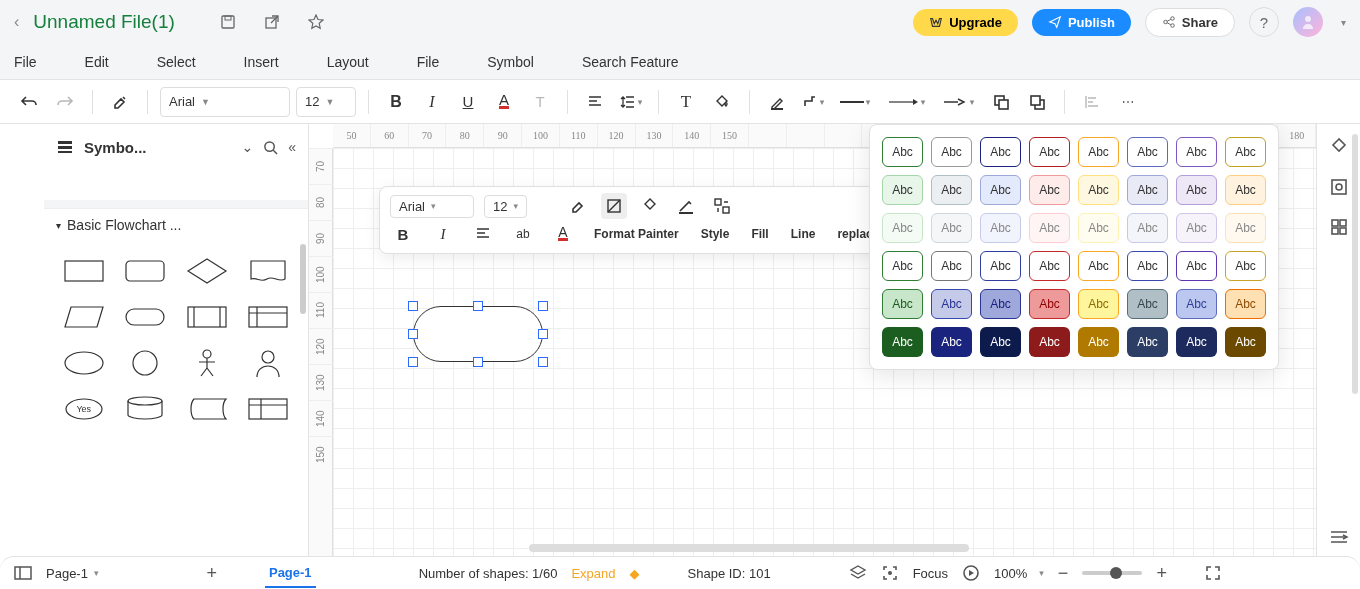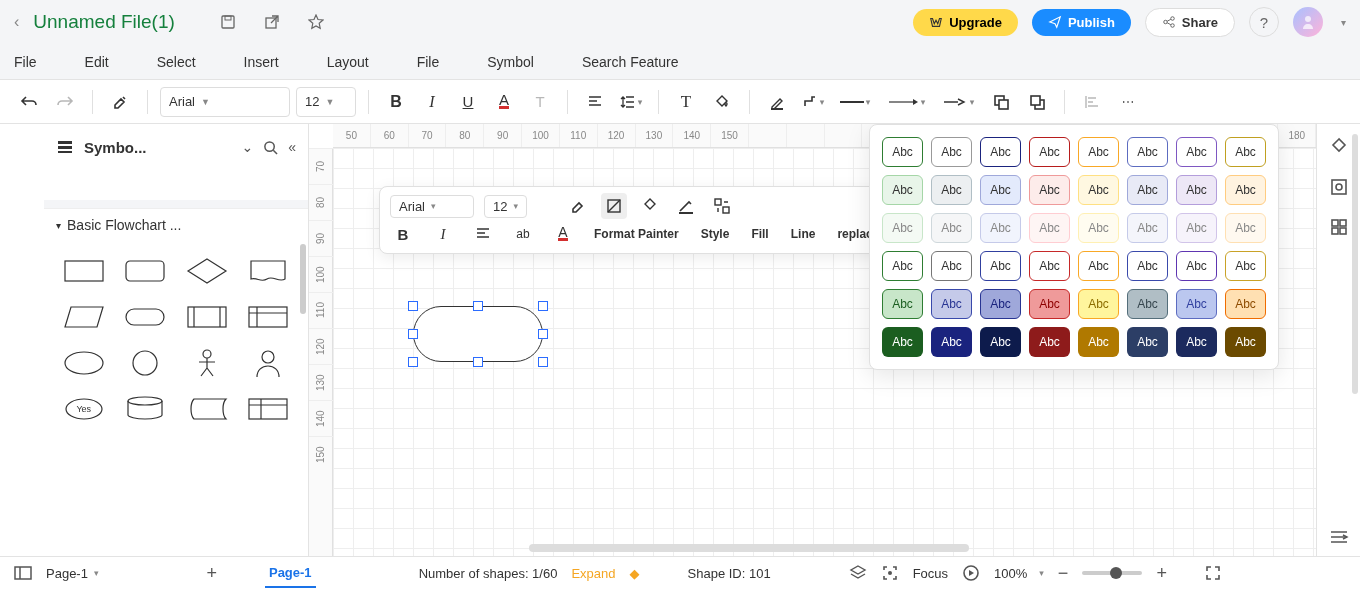--- a/index.html
+++ b/index.html
@@ -38,21 +38,21 @@
 .lp-head .sym-title { font-weight:700; font-size:15px; flex:1; }
 .lp-head .ic { cursor:pointer; color:#555; font-size:14px; }
 .lp-section { padding:8px 12px; border-top:1px solid #eee; }
 .lp-section-h { font-size:14px; color:#333; display:flex; align-items:center; gap:6px; }
 .shapes-grid { display:grid; grid-template-columns: repeat(4, 1fr); gap:6px; padding:10px 12px; }
 .shape-cell { height:40px; border:0; display:flex; align-items:center; justify-content:center; cursor:pointer; }
 .shape-cell svg { width:46px; height:32px; stroke:#333; stroke-width:1.2; fill:none; }
 .lp-scroll-thumb { position:absolute; right:2px; top:120px; width:6px; height:70px; background:#ccc; border-radius:3px; }
 
 .canvas-wrap { flex:1; position:relative; background:#fff; overflow:hidden; }
-.ruler-h { position:absolute; top:0; left:24px; right:0; height:24px; background:#fafafa; border-bottom:1px solid #e0e0e0; display:flex; font-size:10px; color:#888; }
+.ruler-h { position:absolute; top:0; left:24px; right:0; height:24px; background:#fafafa; border-bottom:1px solid #e0e0e0; display:flex; font-size:10px; color:#888;font-family:Liberation Serif, serif; }
 .ruler-h div { width:48px; text-align:center; line-height:24px; border-right:1px solid #eee; }
 .ruler-v { position:absolute; top:24px; left:0; width:24px; bottom:0; background:#fafafa; border-right:1px solid #e0e0e0; font-size:10px; color:#888; }
 .ruler-v div { height:36px; writing-mode:vertical-rl; text-align:center; transform:rotate(180deg); border-bottom:1px solid #eee; line-height:24px; }
 .canvas { position:absolute; top:24px; left:24px; right:0; bottom:0; background-image: linear-gradient(#eee 1px, transparent 1px), linear-gradient(90deg, #eee 1px, transparent 1px); background-size: 20px 20px; }
 .shape-selected { position:absolute; top:158px; left:80px; width:130px; height:56px; }
 .shape-selected .term { width:100%; height:100%; border:1.5px solid #333; border-radius:28px; background:#fff; }
 .sel-handle { position:absolute; width:10px; height:10px; background:#fff; border:1.5px solid #2b6cff; }
 .sh-tl{top:-5px;left:-5px;} .sh-tm{top:-5px;left:calc(50% - 5px);} .sh-tr{top:-5px;right:-5px;}
 .sh-ml{top:calc(50% - 5px);left:-5px;} .sh-mr{top:calc(50% - 5px);right:-5px;}
 .sh-bl{bottom:-5px;left:-5px;} .sh-bm{bottom:-5px;left:calc(50% - 5px);} .sh-br{bottom:-5px;right:-5px;}
@@ -71,21 +71,21 @@
 .swatch.dark { color:#fff; border:none; }
 
 .canvas-hscroll { position:absolute; bottom:4px; left:220px; width:440px; height:8px; background:#ddd; border-radius:4px; }
 
 .right-rail { width:44px; border-left:1px solid #e3e3e3; background:#fff; display:flex; flex-direction:column; align-items:center; padding-top:12px; gap:18px; position:relative; }
 .right-rail .ric { width:22px; height:22px; color:#555; cursor:pointer; display:flex; align-items:center; justify-content:center; }
 .rr-scroll { position:absolute; right:2px; top:10px; width:6px; height:260px; background:#ddd; border-radius:3px; }
 .rr-expand { position:absolute; bottom:8px; }
 
 
-.statusbar { height:33px; border-top:1px solid #e3e3e3; display:flex; align-items:center; padding:0 14px; gap:14px; font-size:13px; background:#fff; }
+.statusbar { height:33px; border-top:1px solid #e3e3e3; display:flex; align-items:center; padding:0 14px; gap:14px; font-size:13px; background:#fff;border-radius:14px; }
 .statusbar .sic { cursor:pointer; color:#555; }
 .page-tab-active { color:#1a73e8; font-weight:600; border-bottom:2px solid #1a73e8; padding:6px 4px; }
 .status-link { color:#f5a623; cursor:pointer; }
 .zoom-track { width:60px; height:4px; background:#ccc; border-radius:2px; position:relative; }
 .zoom-thumb { position:absolute; top:-4px; left:28px; width:12px; height:12px; border-radius:50%; background:#555; }
 
 svg { display:block; }
 </style>
 </head>
 <body>

